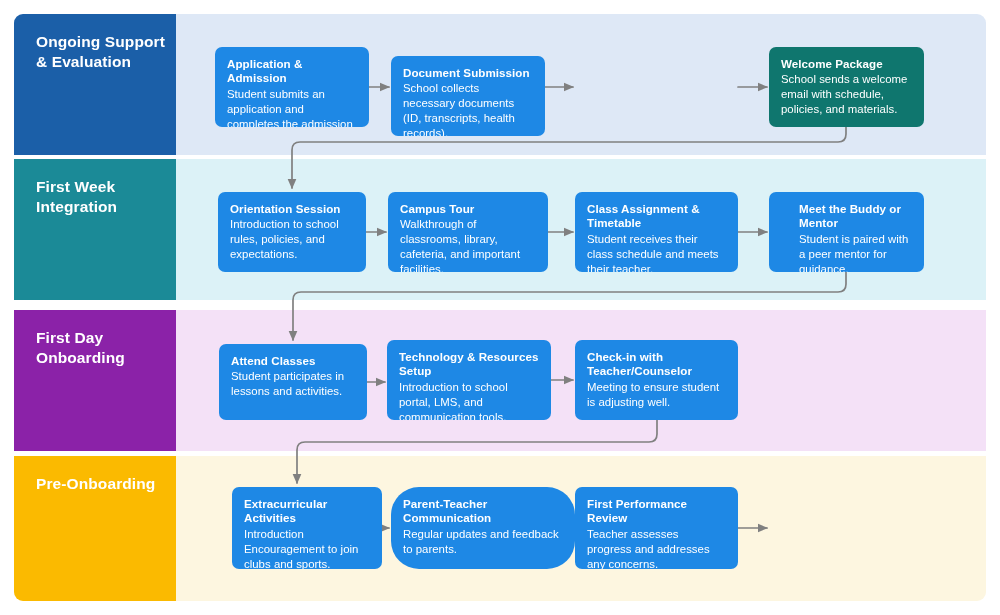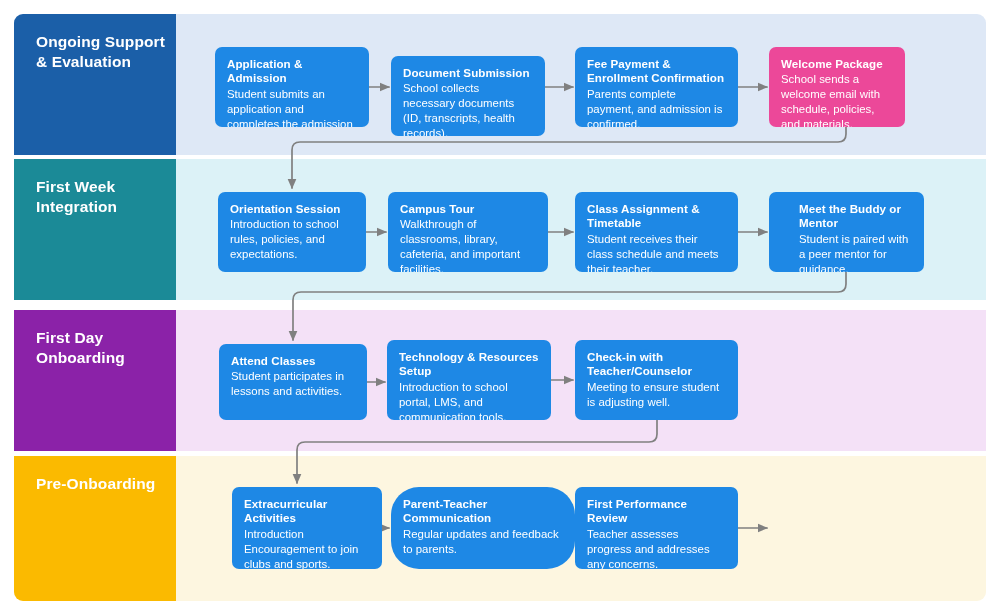--- a/index.html
+++ b/index.html
@@ -141,25 +141,21 @@
   </svg>
 
 <div class="node" style="left: 215px; top: 47px; width: 154px; height: 80px; background: rgb(30, 136, 229);">
       <div class="node-title">Application &amp; Admission</div>
       <div class="node-desc">Student submits an application and completes the admission process.</div>
     </div>
     <div class="node" style="left: 391px; top: 56px; width: 154px; height: 80px; background: rgb(30, 136, 229);">
       <div class="node-title">Document Submission</div>
       <div class="node-desc">School collects necessary documents (ID, transcripts, health records).</div>
     </div>
-    <div class="node" style="left: 575px; top: 47px; width: 163px; height: 80px; background: rgb(30, 136, 229);">
-      <div class="node-title">Fee Payment &amp; Enrollment Confirmation</div>
-      <div class="node-desc">Parents complete payment, and admission is confirmed.</div>
-    </div>
-    <div class="node" style="left: 769px; top: 47px; width: 136px; height: 80px; background: #ec4899;">
+    <div class="node" style="left: 769px; top: 47px; width: 155px; height: 80px; background: #0f766e;">
       <div class="node-title">Welcome Package</div>
       <div class="node-desc">School sends a welcome email with schedule, policies, and materials.</div>
     </div>
     <div class="node" style="left: 218px; top: 192px; width: 148px; height: 80px; background: rgb(30, 136, 229);">
       <div class="node-title">Orientation Session</div>
       <div class="node-desc">Introduction to school rules, policies, and expectations.</div>
     </div>
     <div class="node" style="left: 388px; top: 192px; width: 160px; height: 80px; background: rgb(30, 136, 229);">
       <div class="node-title">Campus Tour</div>
       <div class="node-desc">Walkthrough of classrooms, library, cafeteria, and important facilities.</div>

